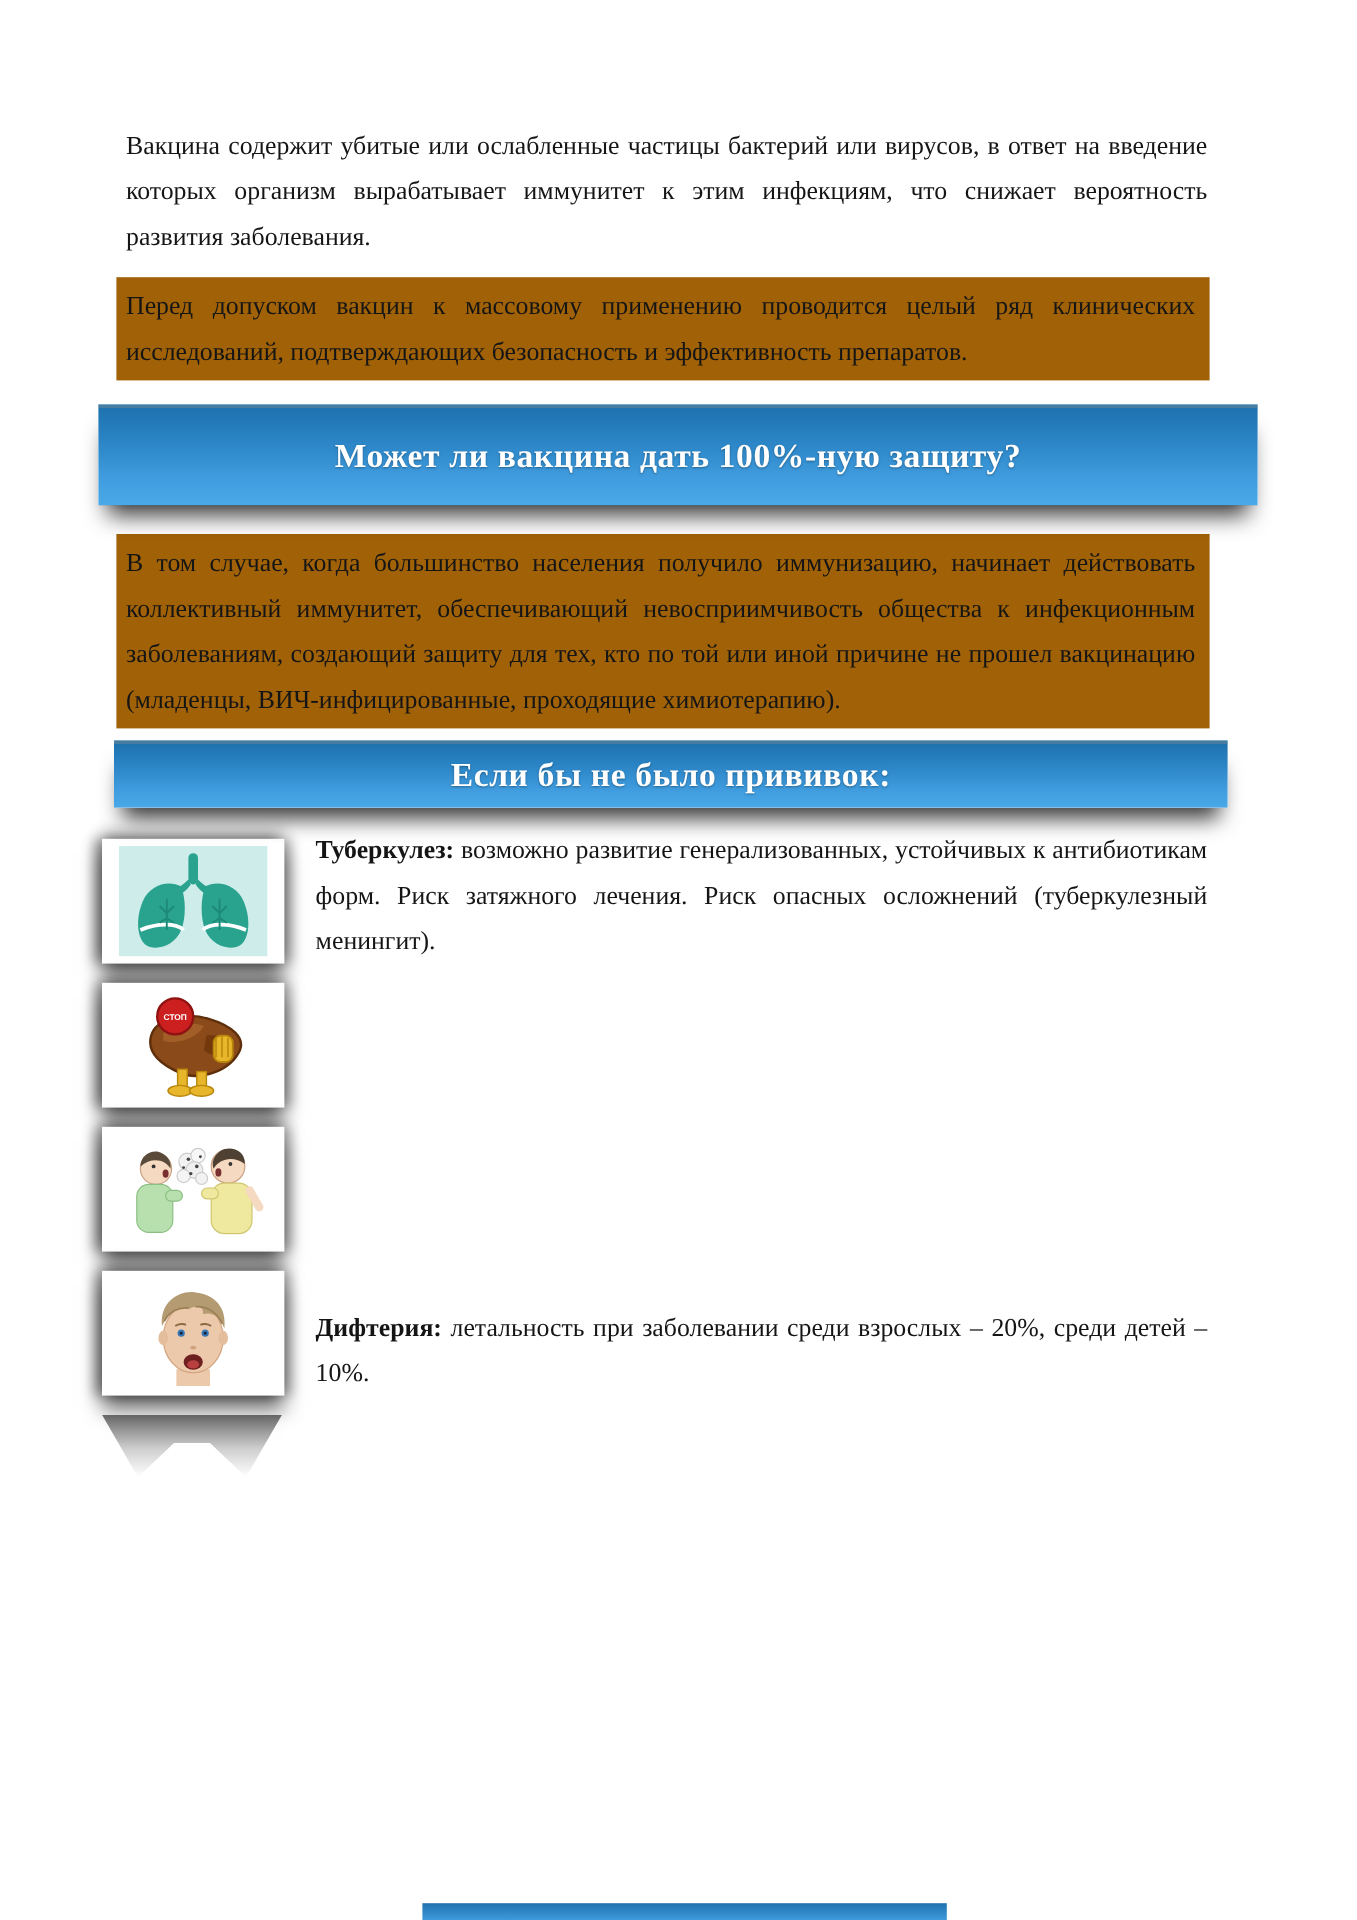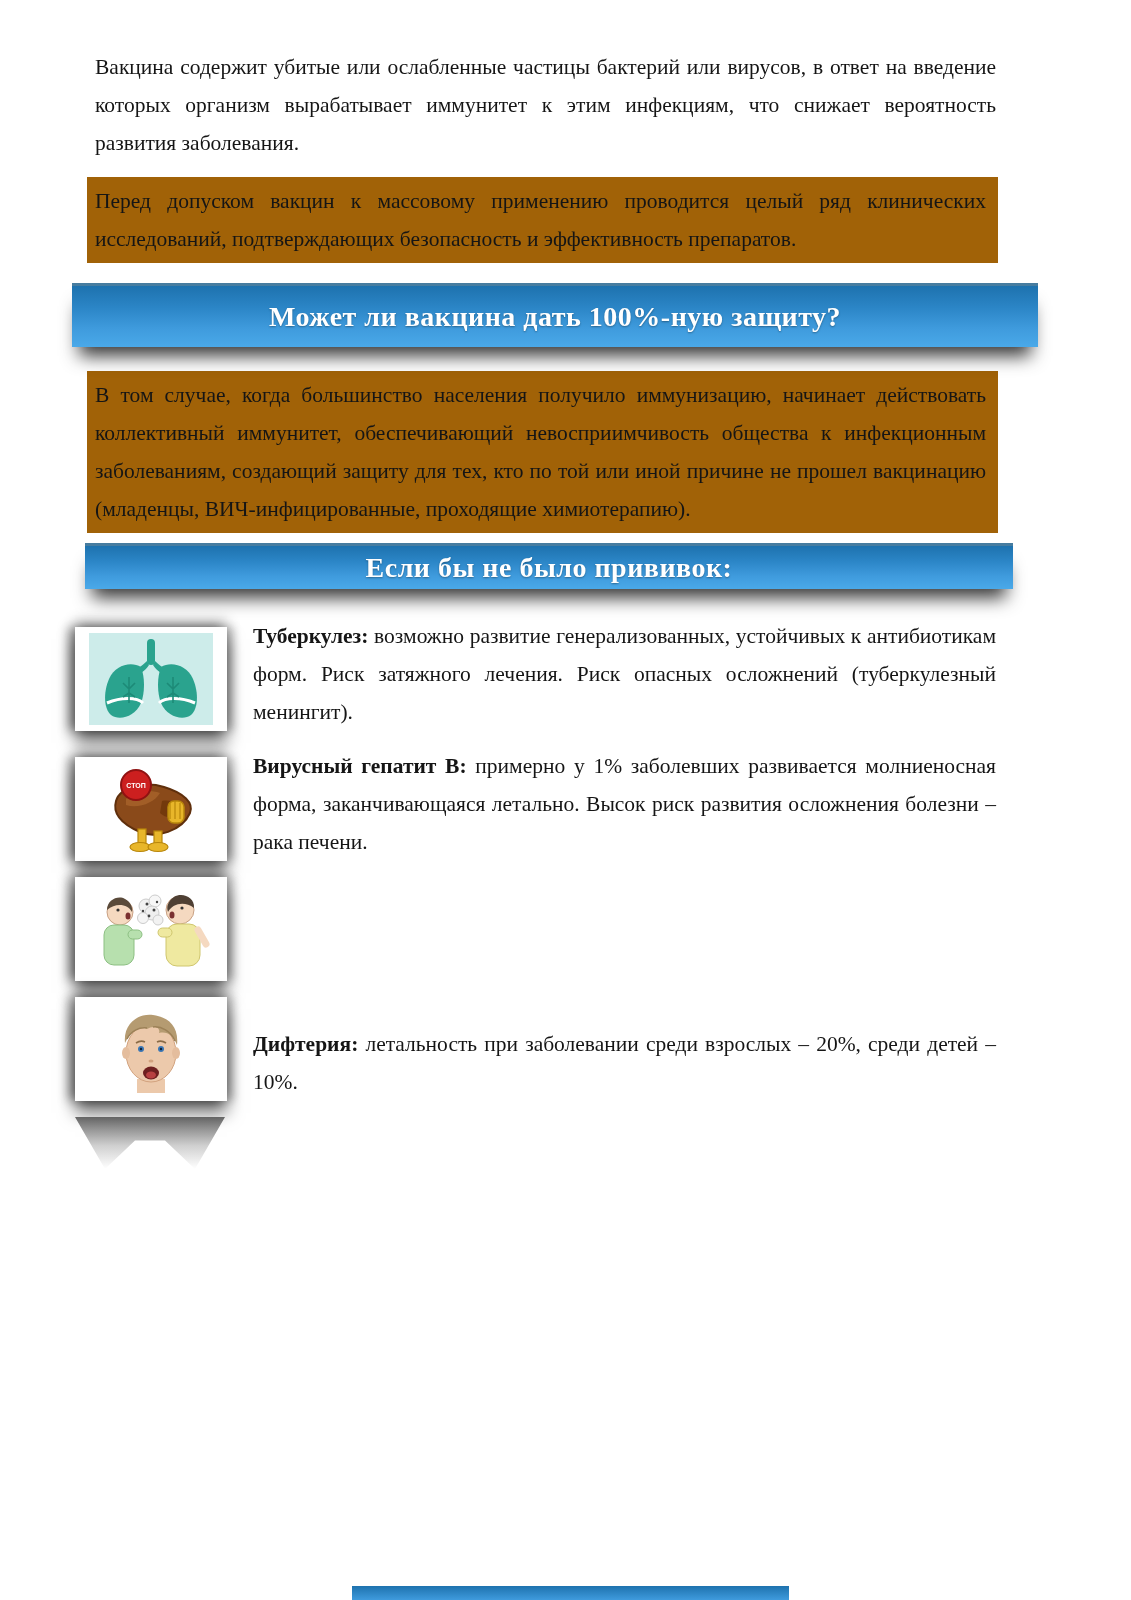--- a/index.html
+++ b/index.html
@@ -11,55 +11,55 @@
     position: relative;
     overflow: hidden;
   }
   .page {
     position: relative;
     width: 1131px; height: 1600px;
     background: #ffffff;
   }
   .content {
     position: absolute;
-    left: 95px; top: 0;
+    left: 105px; top: 0;
     width: 901px;
-    padding-top: 48px;
+    padding-top: 102px;
   }
   .para {
     font-size: 21.5px;
     line-height: 38px;
     text-align: justify;
     text-justify: inter-word;
   }
   .mb15 { margin-bottom: 15px; }
   .mb14 { margin-bottom: 10px; }
   .highlight {
     background: #a16207;
     padding: 5px 12px 5px 8px;
     margin-left: -8px;
     margin-right: -2px;
   }
   .banner {
     position: relative;
-    height: 64px;
+    height: 84px;
     display: flex;
     align-items: center;
     justify-content: center;
     color: #ffffff;
     font-weight: bold;
     font-size: 28px;
     letter-spacing: 0.5px;
     background: linear-gradient(180deg, #1e72ae 0%, #2b85c6 35%, #3f9bdd 70%, #4aa9e9 100%);
     border-top: 3px solid rgba(70, 90, 100, 0.55);
     box-shadow: 0 16px 18px -7px rgba(0, 0, 0, 0.78);
     text-shadow: 0 1px 2px rgba(0,0,0,0.35);
   }
   .banner-1 { margin-left: -23px; margin-right: -42px; margin-top: 20px; margin-bottom: 24px; }
-  .banner-2 { margin-left: -10px; margin-right: -17px; height: 46px; margin-bottom: 28px; align-items: center; }
+  .banner-2 { margin-left: -10px; margin-right: -17px; height: 56px; margin-bottom: 16px; align-items: center; }
   .disease-row {
     display: flex;
     align-items: flex-end;
     gap: 26px;
     margin-bottom: 16px;
   }
   .icon-box {
     flex: 0 0 152px;
     height: 104px;
     margin-left: -20px;
@@ -139,23 +139,20 @@
           <path d="M66 40 C76 38 86 44 88 50 C80 58 70 58 64 52 Z" fill="#6d3409" opacity="0.8"></path>
           <circle cx="40" cy="24" r="15" fill="#cc1f1f" stroke="#8f1212" stroke-width="2"></circle>
           <text x="40" y="27" font-size="7" fill="#ffffff" text-anchor="middle" font-family="Liberation Sans, sans-serif" font-weight="bold">СТОП</text>
           <rect x="72" y="40" width="16" height="22" rx="6" fill="#e8b62a" stroke="#b8860b" stroke-width="1.5"></rect>
           <path d="M74 42 L74 58 M79 40 L79 58 M84 42 L84 58" stroke="#b8860b" stroke-width="1.2"></path>
           <rect x="42" y="68" width="8" height="16" fill="#e8b62a" stroke="#b8860b" stroke-width="1.2"></rect>
           <rect x="58" y="70" width="8" height="14" fill="#e8b62a" stroke="#b8860b" stroke-width="1.2"></rect>
           <ellipse cx="44" cy="86" rx="10" ry="4.5" fill="#e8b62a" stroke="#b8860b" stroke-width="1.2"></ellipse>
           <ellipse cx="62" cy="86" rx="10" ry="4.5" fill="#e8b62a" stroke="#b8860b" stroke-width="1.2"></ellipse>
         </svg>
-      </div>
-      <div class="disease-text para">
-        <span class="term">Вирусный гепатит В:</span><span> примерно у 1% заболевших развивается молниеносная форма, заканчивающаяся летально. Высок риск развития осложнения болезни – рака печени.</span>
       </div>
     </div>
 
     <div class="disease-row">
       <div class="icon-box">
         <svg width="126" height="94" viewBox="0 0 126 94">
           <rect x="0" y="0" width="126" height="94" fill="#ffffff"></rect>
 
           <circle cx="32" cy="30" r="13" fill="#f5d9c0" stroke="#c9a184" stroke-width="1"></circle>
           <path d="M19 28 C19 18 30 13 37 17 C43 20 45 26 44 30 C40 22 28 20 19 28 Z" fill="#5a4a3a"></path>

